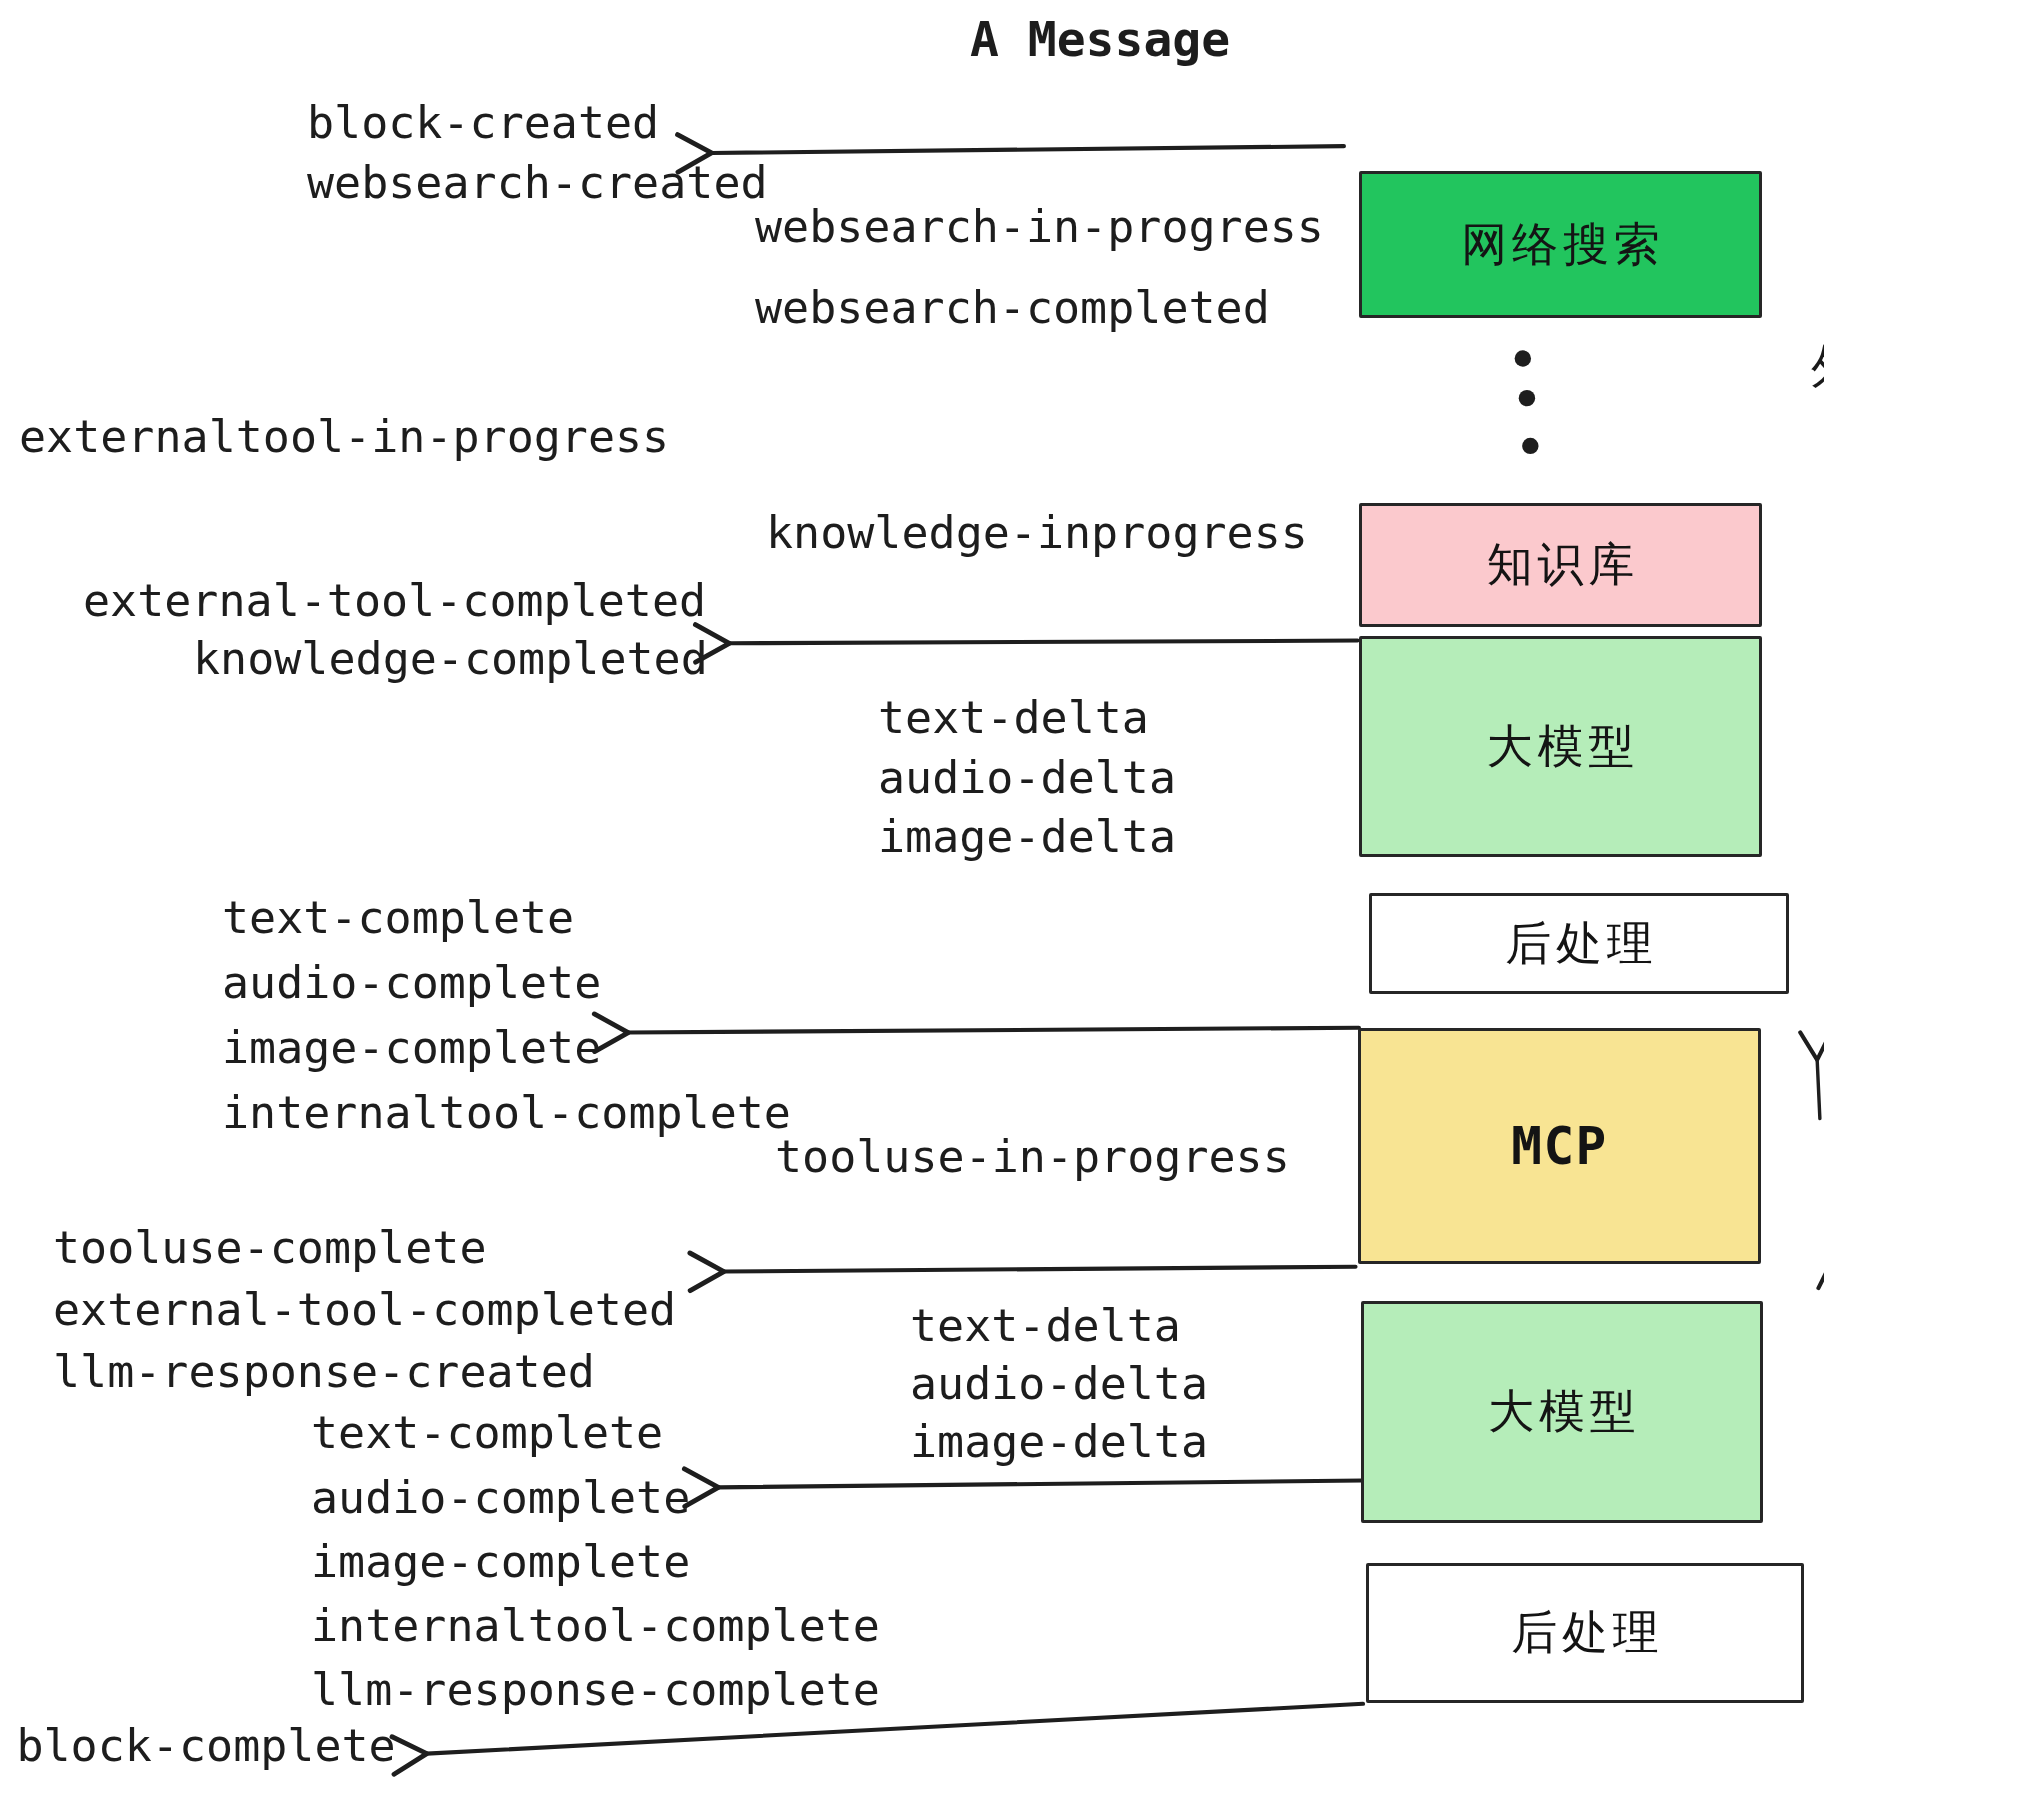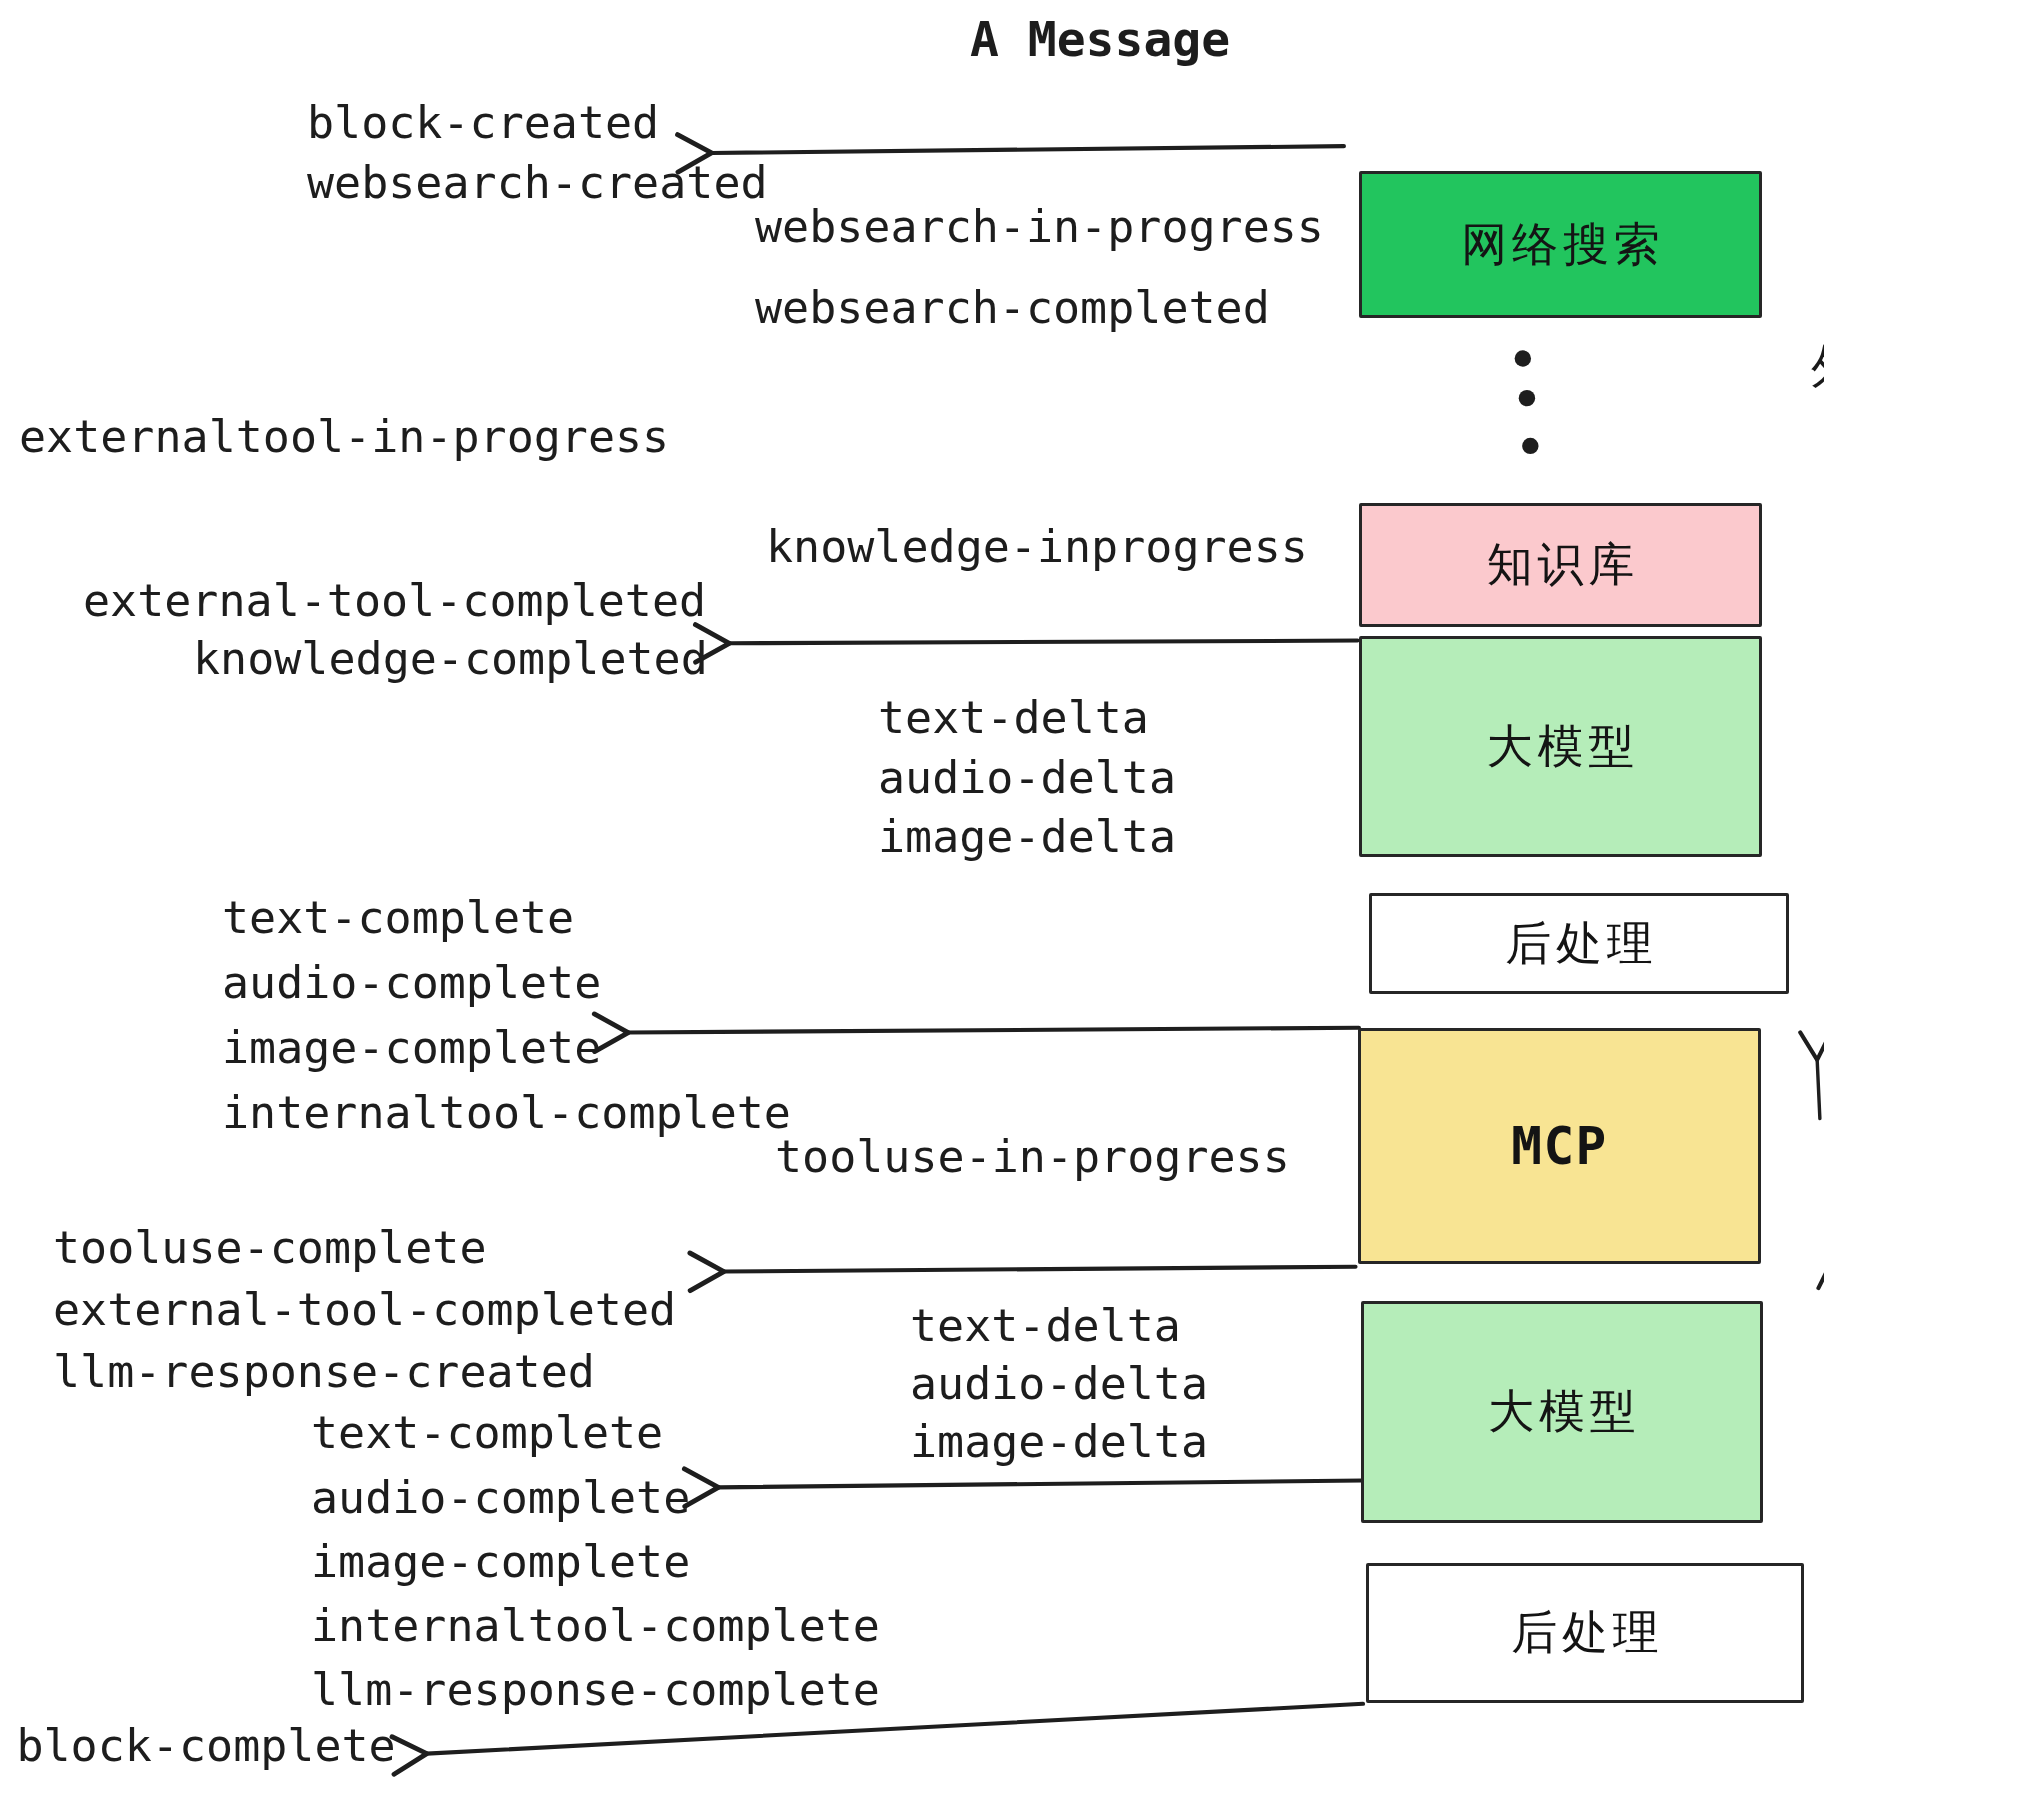--- a/index.html
+++ b/index.html
@@ -78,21 +78,21 @@
   #side-label-top    { left: 1811px; top: 335px; }
   #side-label-bottom { left: 1844px; top: 1121px; }
   
   #ev-block-created            { left: 307px;  top: 98px; }
   #ev-websearch-created        { left: 307px;  top: 158px; }
   #ev-websearch-in-progress    { left: 755px; top: 202px; }
   #ev-websearch-completed      { left: 755px; top: 283px; }
   #ev-externaltool-in-progress { left: 19px;   top: 412px; }
   #ev-external-tool-completed-top { left: 83px; top: 576px; }
   #ev-knowledge-completed      { left: 193px;  top: 634px; }
-  #ev-knowledge-inprogress     { left: 766px; top: 522px; }
+  #ev-knowledge-inprogress     { left: 766px; top: 508px; }
   #ev-text-delta-top           { left: 878px; top: 693px; }
   #ev-audio-delta-top          { left: 878px; top: 753px; }
   #ev-image-delta-top          { left: 878px; top: 812px; }
   #ev-text-complete-mid        { left: 222px;  top: 893px; }
   #ev-audio-complete-mid       { left: 222px;  top: 958px; }
   #ev-image-complete-mid       { left: 222px;  top: 1023px; }
   #ev-internaltool-complete-mid{ left: 222px;  top: 1088px; }
   #ev-tooluse-in-progress      { left: 775px; top: 1132px; }
   #ev-tooluse-complete         { left: 53px;   top: 1223px; }
   #ev-external-tool-completed-bottom { left: 53px; top: 1285px; }

